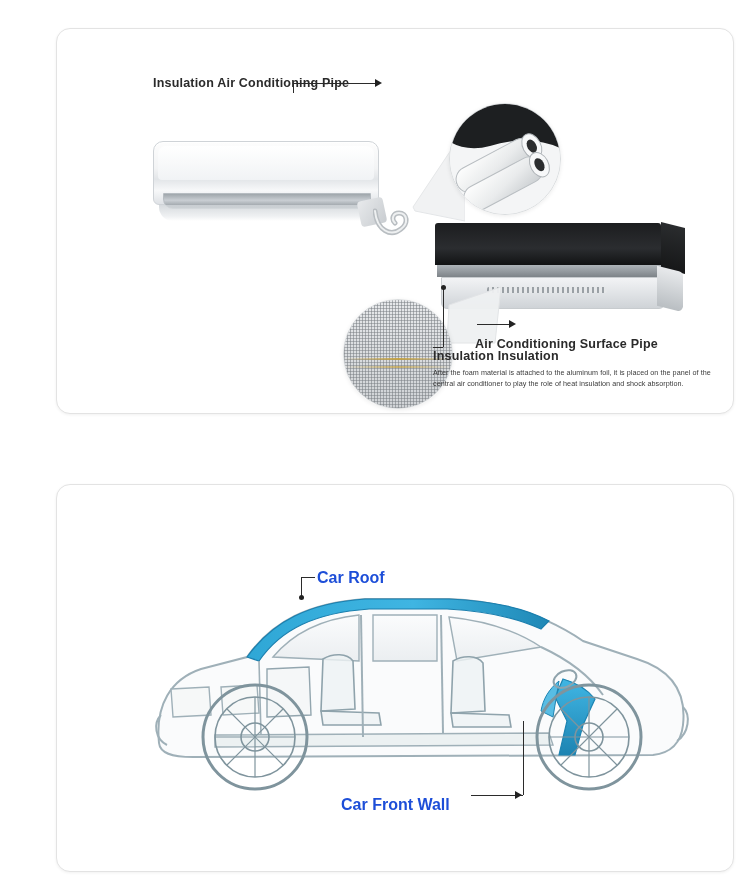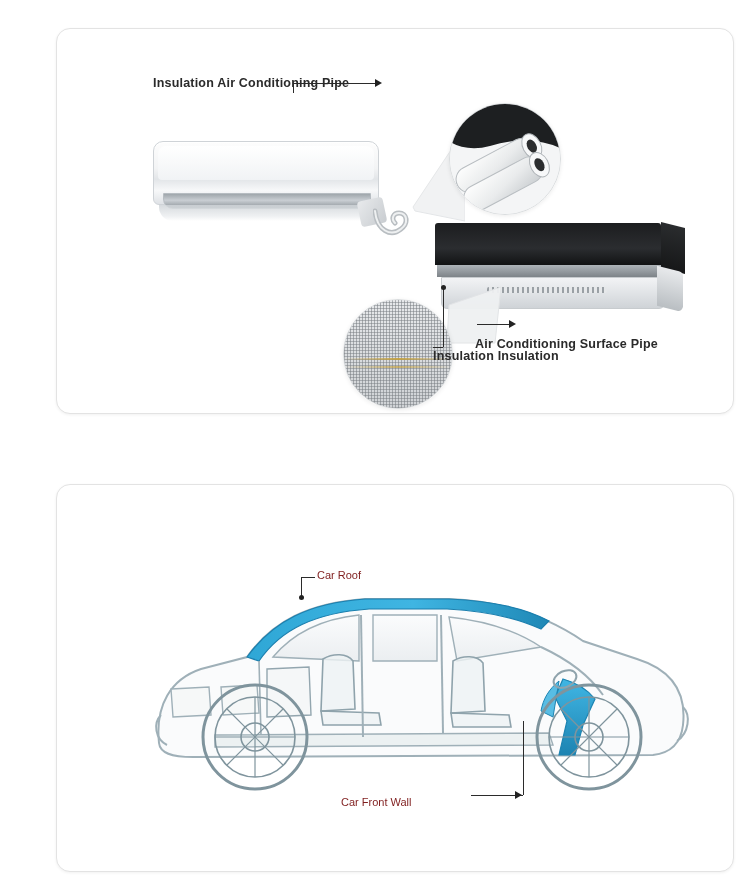--- a/index.html
+++ b/index.html
@@ -252,23 +252,23 @@
     position: absolute;
     left: 40px;
     top: 44px;
     width: 600px;
     height: 300px;
   }
 
   
   .car-label {
     position: absolute;
-    font-size: 11px;
-    font-weight: normal;
-    color: #7f1d1d;
+    font-size: 16px;
+    font-weight: bold;
+    color: #1d4ed8;
     white-space: nowrap;
   }
 </style>
 </head>
 <body>
 
 <div class="page">
 
   <div class="panel" id="panel-ac">
 
@@ -344,20 +344,21 @@
 
     <div class="leader h" style="left:420px; top:295px; width:34px;"></div>
     <div class="arrow-right" style="left:452px; top:291px;"></div>
     <div class="label-head" style="left:418px; top:288px;margin-top:20px;">Air Conditioning Surface Pipe</div>
 
     <div class="leader v" style="left:386px; top:258px; height:60px;"></div>
     <div class="leader h" style="left:376px; top:318px; width:10px;"></div>
     <div class="dot" style="left:384px; top:256px;"></div>
 
     <div class="label-head" style="left:376px; top:320px;">Insulation Insulation</div>
+    <div class="label-body" style="left:376px; top:338px; width:300px;">After the foam material is attached to the aluminum foil, it is placed on the panel of the central air conditioner to play the role of heat insulation and shock absorption.</div>
   </div>
 
   <div class="panel" id="panel-car">
 
     <div class="car-wrap">
       <svg viewBox="0 0 600 300" width="600" height="300">
         <defs>
           <linearGradient id="roofG" x1="0" y1="0" x2="1" y2="0">
             <stop offset="0%" stop-color="#2fa7d6"></stop>
             <stop offset="55%" stop-color="#3fb5e2"></stop>

